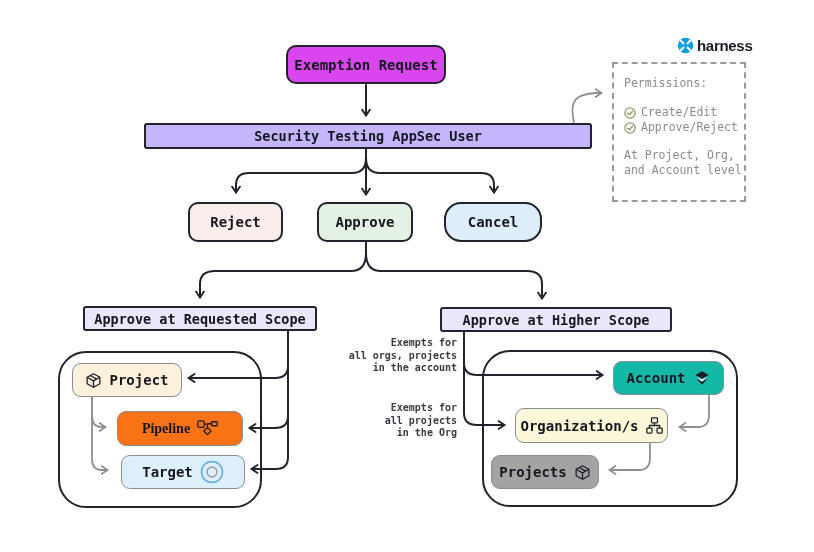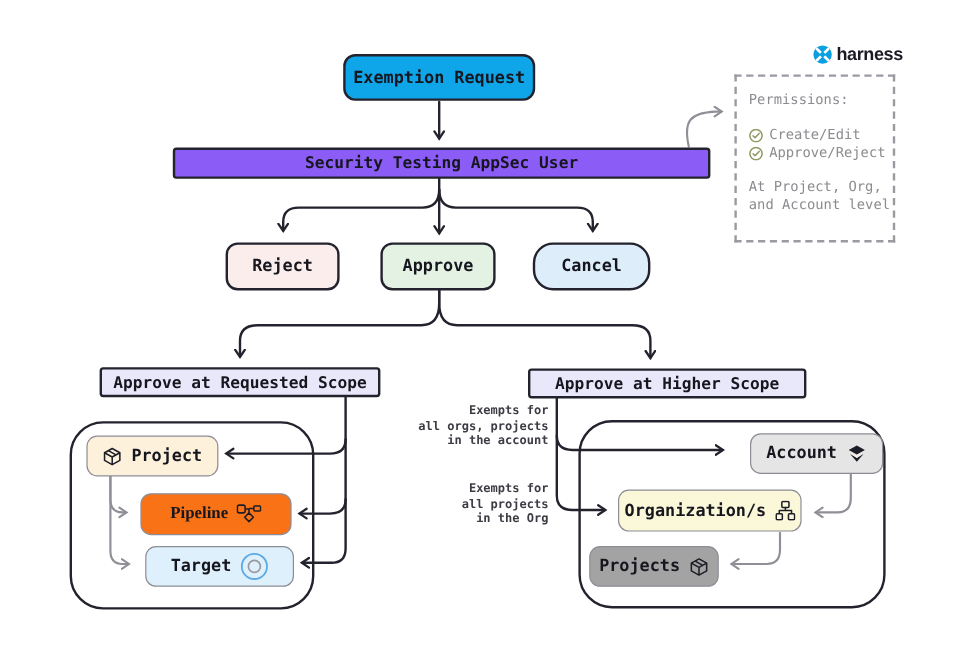--- a/index.html
+++ b/index.html
@@ -5,30 +5,30 @@
   html,body{margin:0;padding:0;background:#ffffff;}
   #stage{position:relative;width:814px;height:552px;background:#ffffff;overflow:hidden;
          font-family:"DejaVu Sans Mono","Liberation Mono",monospace;}
   svg.layer{position:absolute;left:0;top:0;}
   .node{position:absolute;box-sizing:border-box;display:flex;align-items:center;justify-content:center;
         gap:7px;border:2px solid #23232e;border-radius:10px;background:#fff;
         font-weight:700;font-size:14px;color:#16161f;white-space:nowrap;}
   .bar{border-radius:3px;font-size:13.5px;height:26px;}
   .inner{border:1.5px solid #8d8d96;border-radius:9px;font-size:14px;}
   .container{position:absolute;box-sizing:border-box;border:2px solid #23232e;border-radius:28px;background:transparent;}
-  .fill-exempt{background:#0ea5e9;}
-  .fill-security{background:#8b5cf6;}
+  .fill-exempt{background:#d946ef;}
+  .fill-security{background:#c4b5fd;}
   .fill-reject{background:#fbedec;}
   .fill-approve{background:#e4f2e3;}
   .fill-cancel{background:#ddedfa;border-radius:17px;}
   .fill-scope{background:#e9e8fa;}
   .fill-project{background:#fdf1dc;}
   .fill-pipeline{background:#f97316;font-family:Liberation Serif, serif;}
   .fill-target{background:#def0fc;}
-  .fill-account{background:#e5e5e5;margin-left:12px;}
+  .fill-account{background:#14b8a6;}
   .fill-org{background:#fbf7d9;}
   .fill-projects{background:#a3a3a3;}
   .perm{position:absolute;left:612px;top:62px;width:134px;height:140px;box-sizing:border-box;
         border:2px dashed #9a9aa2;color:#8c8c90;font-size:11.5px;padding:12px 0 0 10px;line-height:15px;}
   .perm-row{display:flex;align-items:center;gap:5px;height:15px;}
   .perm-title{margin-bottom:14px;}
   .perm-footer{margin-top:13px;}
   .annot{position:absolute;width:122px;text-align:right;font-size:10px;font-weight:700;
          color:#3c3c44;line-height:12.5px;}
   .brand{position:absolute;left:677px;top:37px;display:flex;align-items:center;gap:3px;}

